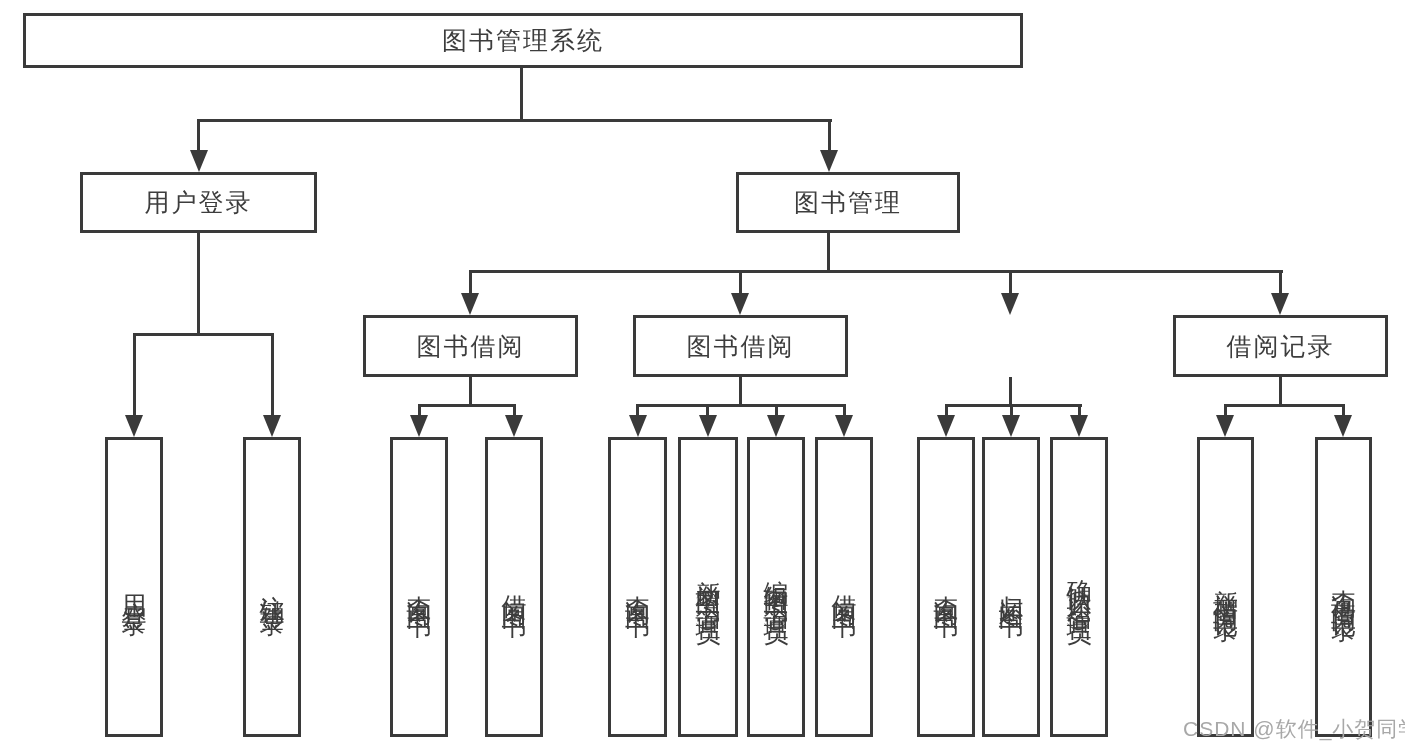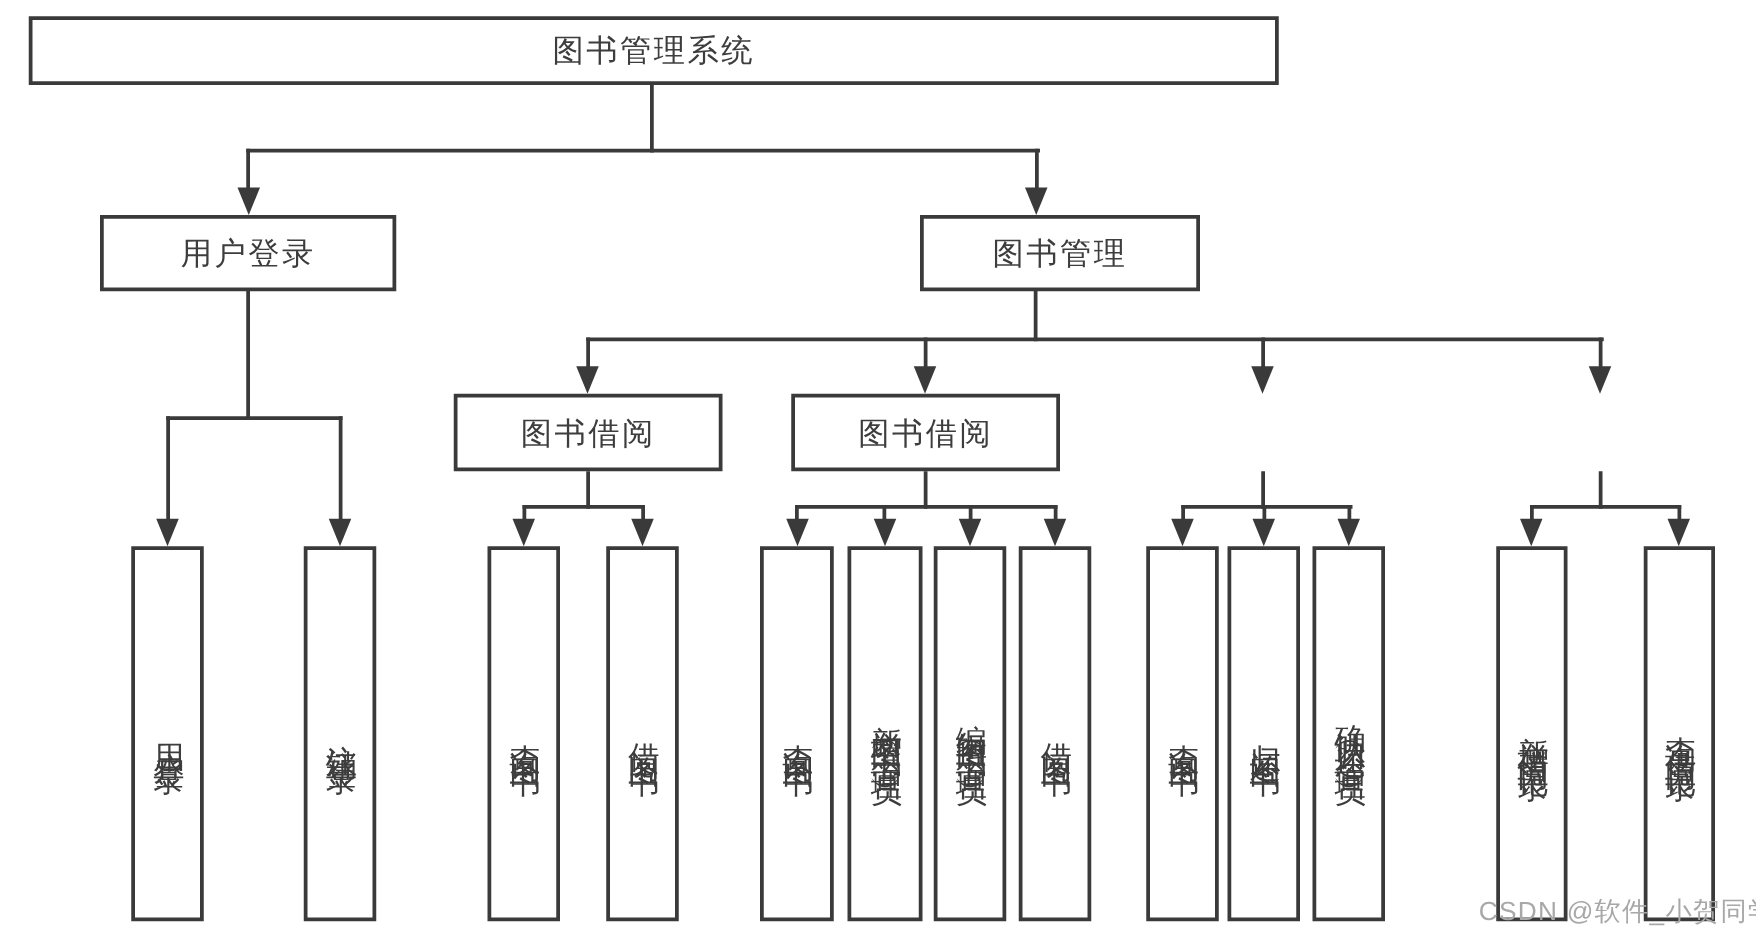--- a/index.html
+++ b/index.html
@@ -97,20 +97,23 @@
   <div class="arrow" style="left:1001px; top:293px;"></div>
   <div class="vline" style="left:1279px; top:270px; width:3px; height:25px;"></div>
   <div class="arrow" style="left:1271px; top:293px;"></div>
 
   <div class="box" style="left:363px; top:315px; width:215px; height:62px;">
     <span>图书借阅</span>
   </div>
   <div class="box" style="left:633px; top:315px; width:215px; height:62px;">
     <span>图书借阅</span>
   </div>
+  <div class="box" style="left:1173px; top:315px; width:215px; height:62px;">
+    <span>借阅记录</span>
+  </div>
 
   <div class="vline" style="left:469px; top:377px; width:3px; height:30px;"></div>
   <div class="hline" style="left:418px; top:404px; width:98px; height:3px;"></div>
   <div class="vline" style="left:418px; top:404px; width:3px; height:13px;"></div>
   <div class="arrow" style="left:410px; top:415px;"></div>
   <div class="vline" style="left:513px; top:404px; width:3px; height:13px;"></div>
   <div class="arrow" style="left:505px; top:415px;"></div>
 
   <div class="vline" style="left:739px; top:377px; width:3px; height:30px;"></div>
   <div class="hline" style="left:636px; top:404px; width:210px; height:3px;"></div>

